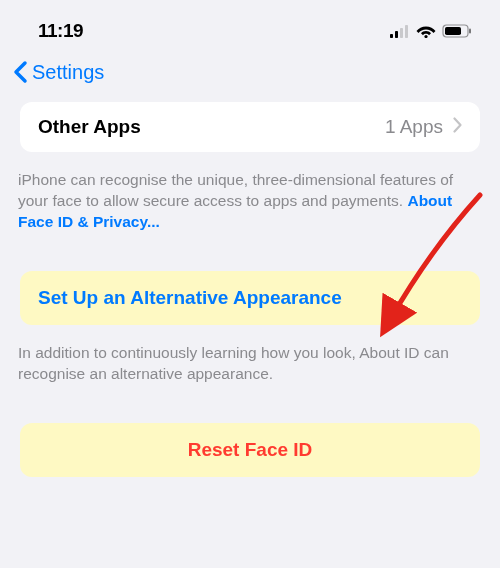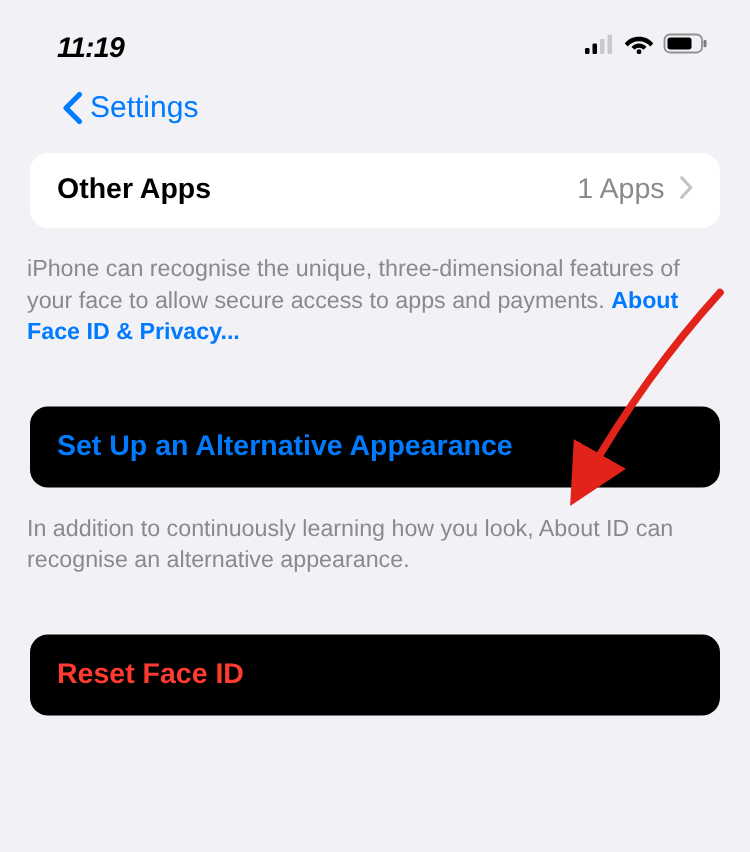--- a/index.html
+++ b/index.html
@@ -11,41 +11,39 @@
     body {
       width: 500px;
       height: 568px;
       background: #f2f2f6;
       position: relative;
       overflow: hidden;
     }
     .status-bar {
       display: flex;
       justify-content: space-between;
-      align-items: flex-start;
-      padding: 22px 28px 8px 38px;
+      align-items: flex-end;
+      padding: 0 28px 8px 38px;
       height: 50px;
-      font-style: italic;
     }
     .status-time {
       font-size: 19px;
       font-weight: 700;
       letter-spacing: -0.5px;
     }
     .status-icons {
       display: flex;
       align-items: center;
       gap: 6px;
     }
     .nav-bar {
       display: flex;
       align-items: center;
       padding: 10px 12px 18px 12px;
       gap: 4px;
-      margin-left: 28px;
     }
     .back-chevron {
       color: #007aff;
       display: flex;
       align-items: center;
     }
     .back-label {
       color: #007aff;
       font-size: 20px;
       font-weight: 400;
@@ -84,32 +82,33 @@
       padding: 10px 22px 22px 18px;
       font-size: 15.5px;
       line-height: 1.35;
       color: #8a8a8e;
     }
     .footer-link {
       color: #007aff;
       font-weight: 600;
     }
     .action-button {
-      background: #000000;
+      background: #fef9c3;
       border-radius: 12px;
       margin: 16px 20px 8px 20px;
       padding: 16px 18px;
       font-size: 19px;
       font-weight: 600;
     }
     .action-blue {
       color: #007aff;
     }
     .action-red {
       color: #ff3b30;
+      text-align: center;
     }
     .arrow-annotation {
       position: absolute;
       pointer-events: none;
     }
   </style>
 </head>
 <body>
 
 <div class="status-bar">

